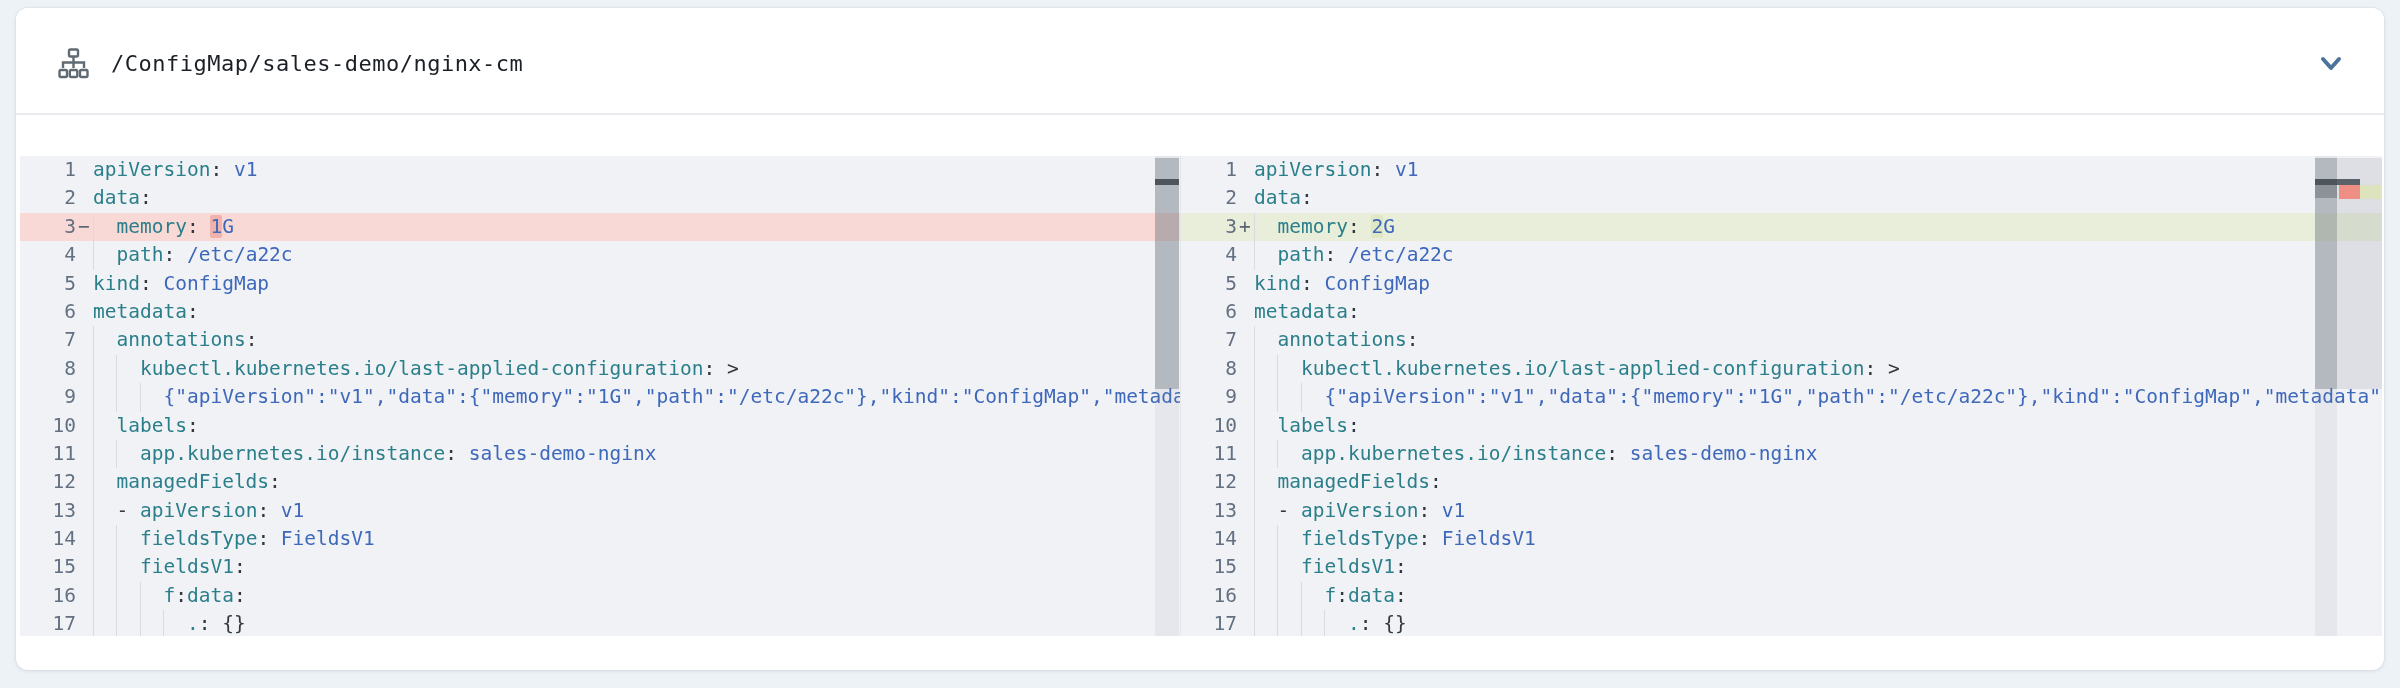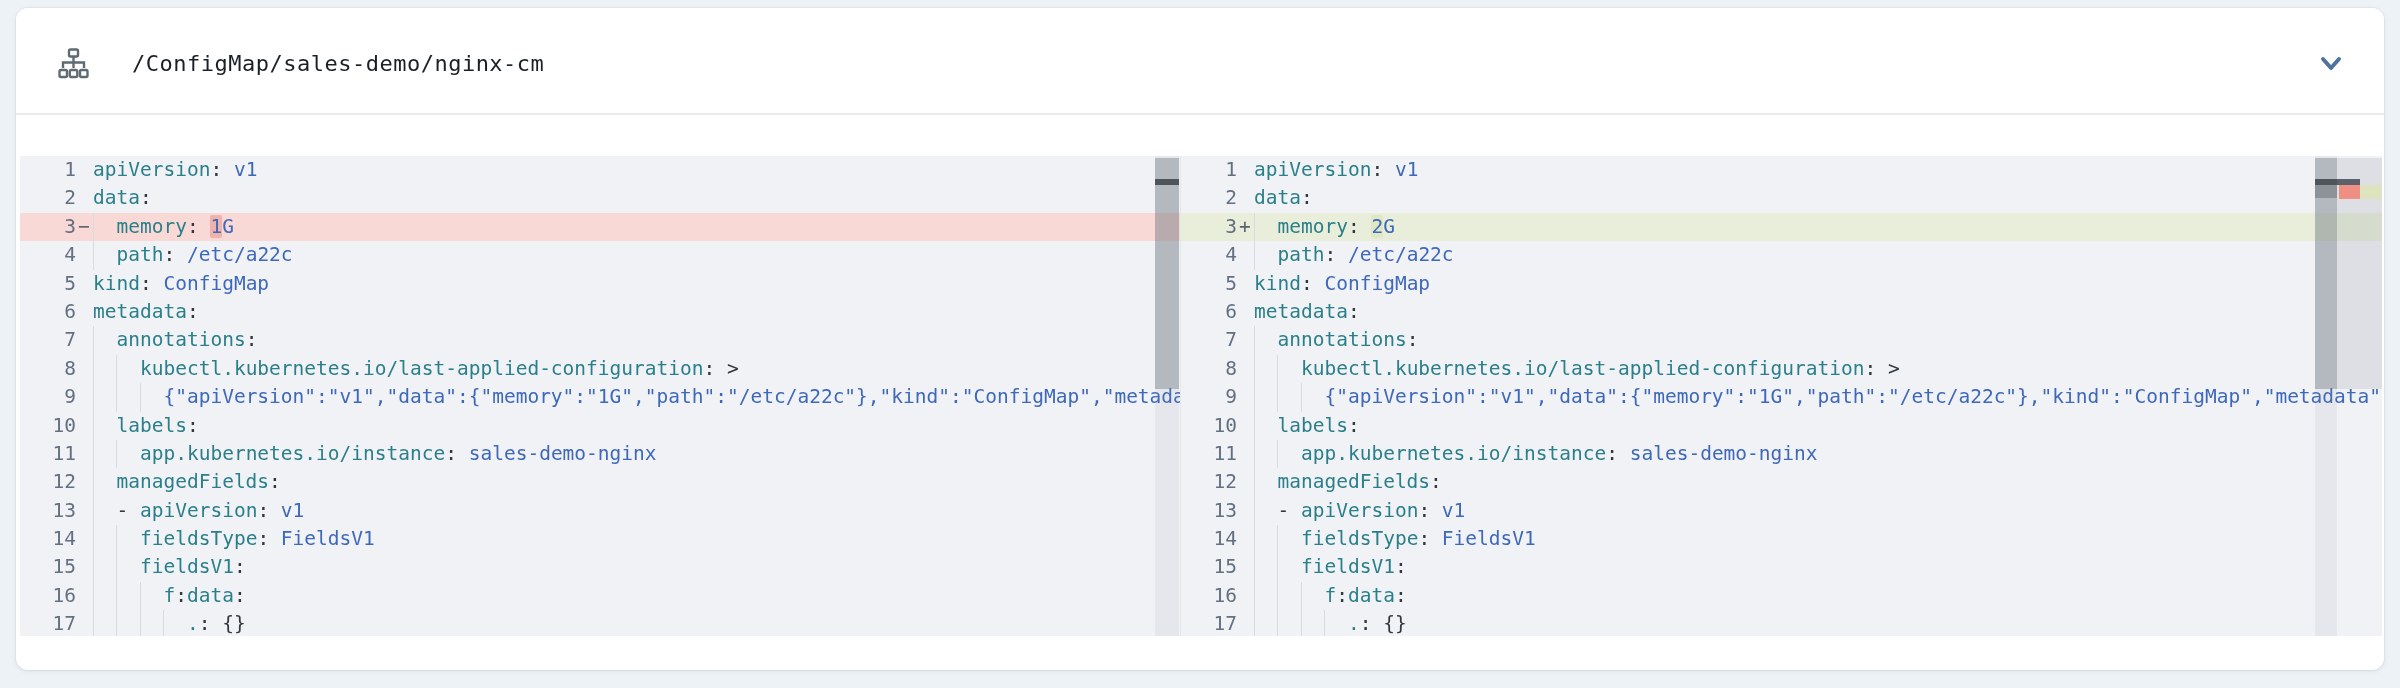--- a/index.html
+++ b/index.html
@@ -12,21 +12,21 @@
     position:absolute; left:16px; top:8px; width:2368px; height:662px;
     background:#ffffff; border-radius:12px;
     box-shadow:0 1px 4px rgba(25,39,60,.10), 0 0 0 1px rgba(25,39,60,.03);
     overflow:hidden;
   }
 
   
   .hdr {
     height:107px; display:flex; align-items:center;
     padding:6px 36px 0 41px;
-    border-bottom:2px solid #e9ebef; background:#fff;gap:21px;
+    border-bottom:2px solid #e9ebef; background:#fff;
   }
   .hdr-icon { flex:none; width:32px; height:34px; display:flex; align-items:center; justify-content:center; }
   .hdr-title {
     margin-left:22px; font-family:"DejaVu Sans Mono", monospace;
     font-size:22px; letter-spacing:.5px; color:#1b2026; font-weight:500;
   }
   .hdr-chevron { margin-left:auto; width:34px; height:26px; display:flex; align-items:center; justify-content:center; cursor:pointer; }
 
   
   .diff {

